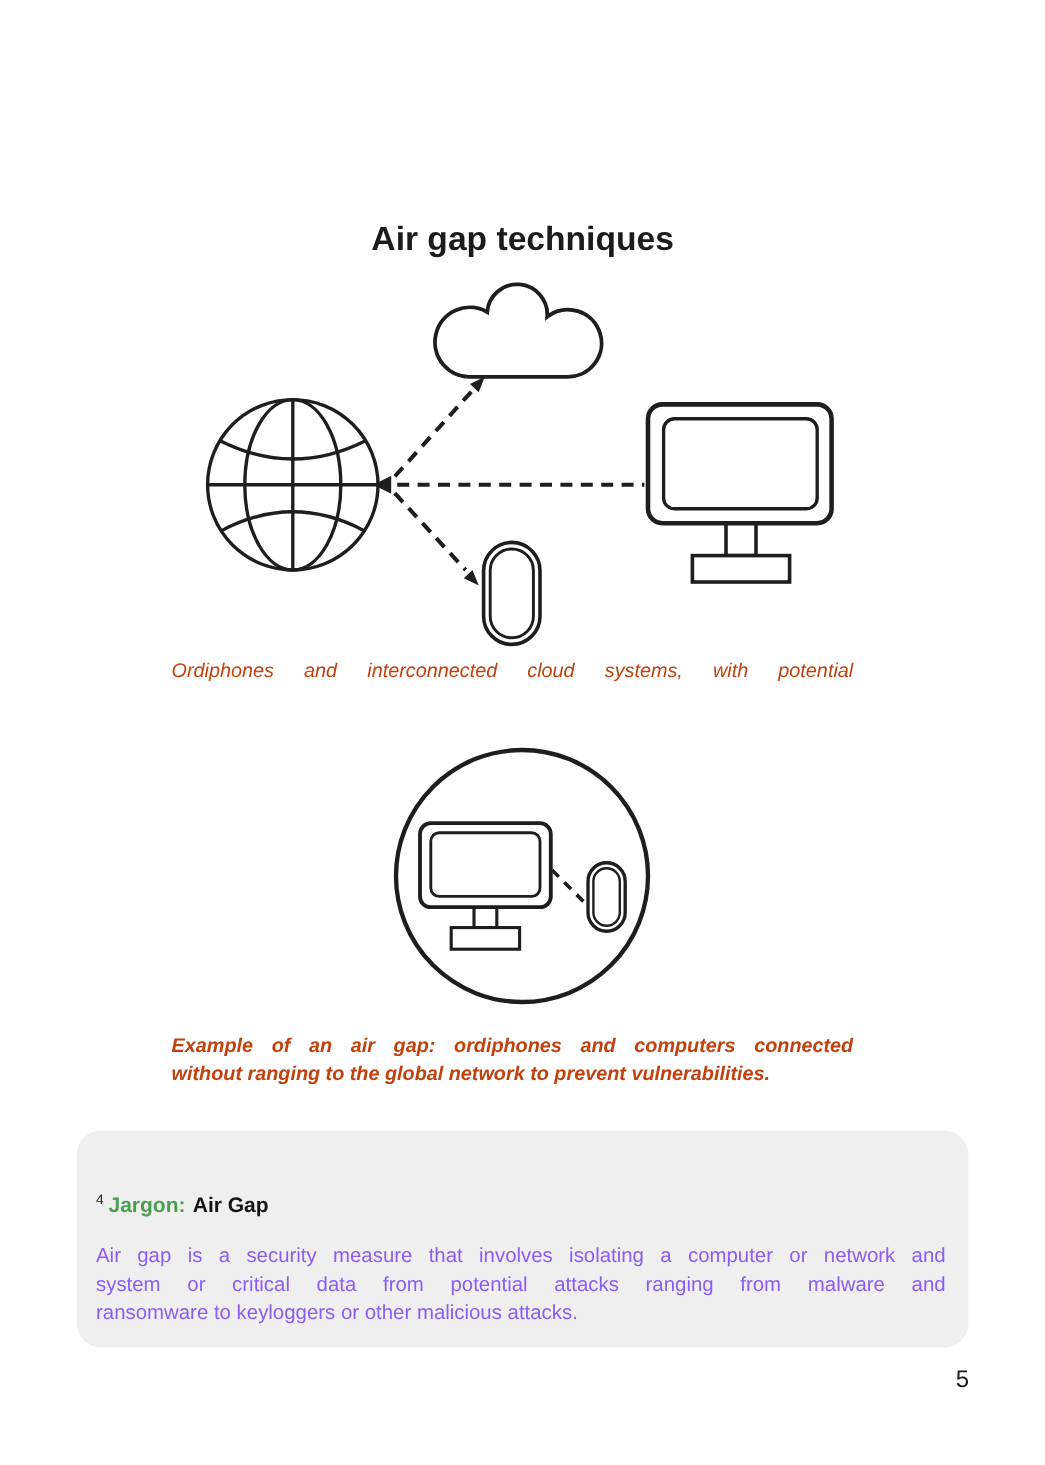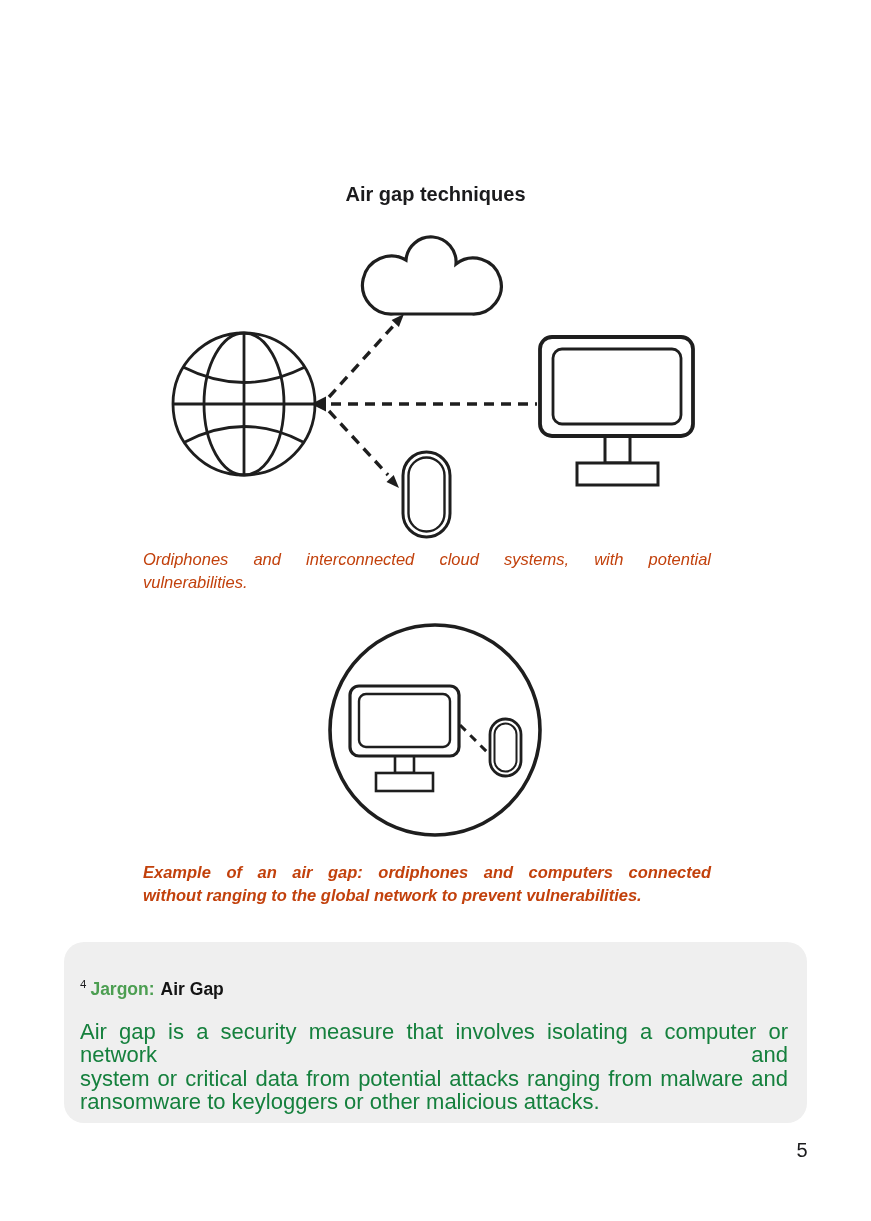--- a/index.html
+++ b/index.html
@@ -6,44 +6,44 @@
   body {
     width:871px; height:1221px;
     font-family:"Liberation Sans", sans-serif;
     color:#1d1d1f;
   }
   .page { position:relative; width:871px; height:1221px; background:#ffffff; overflow:hidden; }
 
   .title {
     position:absolute; top:183px; left:0; width:871px;
     margin:0; text-align:center;
-    font-size:20px; font-weight:700; color:#1b1b1d;
+    font-size:28px; font-weight:700; color:#1b1b1d;
   }
 
   svg.fig1 { position:absolute; left:165px; top:230px; }
   svg.fig2 { position:absolute; left:325px; top:618px; }
 
   .caption {
     position:absolute; left:143px; width:568px;
     font-style:italic; font-size:16.5px; line-height:23px; color:#c2410c;
   }
   .cap1 { top:548px; }
   .cap2 { top:861px;font-weight:bold; }
 
   .jline { text-align:justify; text-align-last:justify; }
 
   .jargon-box {
     position:absolute; left:64px; top:942px; width:743px; height:181px;
     border-radius:20px; background:#efefef;
-    box-sizing:border-box; padding:36px 19px 0 16px;
+    box-sizing:border-box; padding:52px 19px 0 16px;
   }
   .jheading { font-size:17.5px; font-weight:700; margin:0 0 3px 0; color:#141414; }
   .jheading sup { font-weight:400; font-size:11.5px; margin-right:4px; color:#1d1d1f; }
   .jlabel { margin-right:6px; }
-  .jbody { font-size:22px; line-height:23.5px; color:#15803d;margin-top:20px; }
+  .jbody { font-size:17px; line-height:23.5px; color:#8b5cf6;margin-top:20px; }
 
   .pagenum {
     position:absolute; left:777px; top:1139px; width:50px;
     text-align:center; font-size:20px; color:#1b1b1d;
   }
 </style>
 </head>
 <body>
 
 <div class="page">
@@ -82,21 +82,20 @@
     </g>
 
     <g>
       <rect x="403" y="452" width="47" height="85" rx="23.5" fill="#ffffff" stroke-width="3"></rect>
       <rect x="408.5" y="457.5" width="36" height="74" rx="18" stroke-width="2.4"></rect>
     </g>
   </svg>
 
   <div class="caption cap1">
     <div class="jline">Ordiphones and interconnected cloud systems, with potential</div>
-    <div>vulnerabilities.</div>
   </div>
 
   <svg class="fig2" width="222" height="226" viewBox="325 618 222 226" fill="none" stroke="#1e1e1e" stroke-linecap="butt">
 
     <g>
       <circle cx="435" cy="730" r="105" fill="#ffffff" stroke-width="3.6"></circle>
     </g>
 
     <g stroke-width="3" stroke-dasharray="8 6.5">
       <line x1="460" y1="725" x2="488" y2="753"></line>

